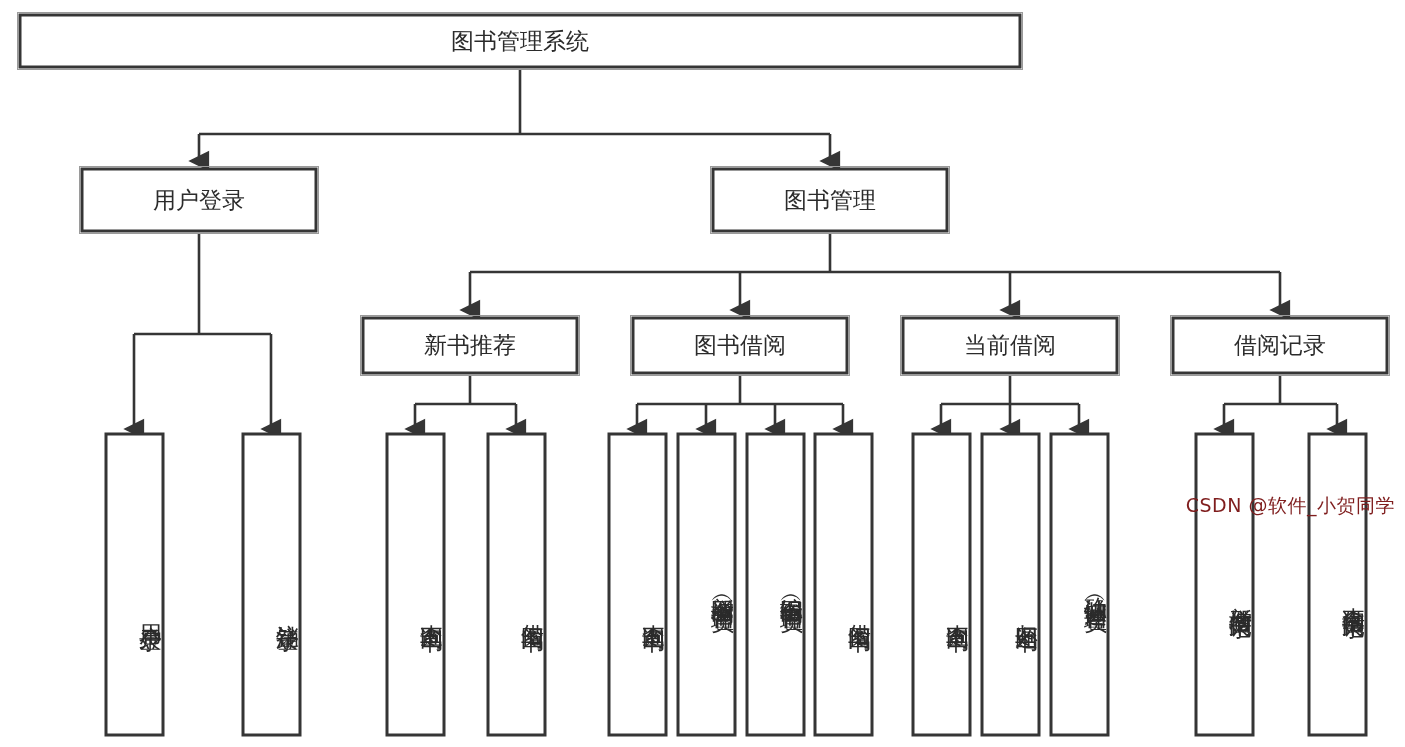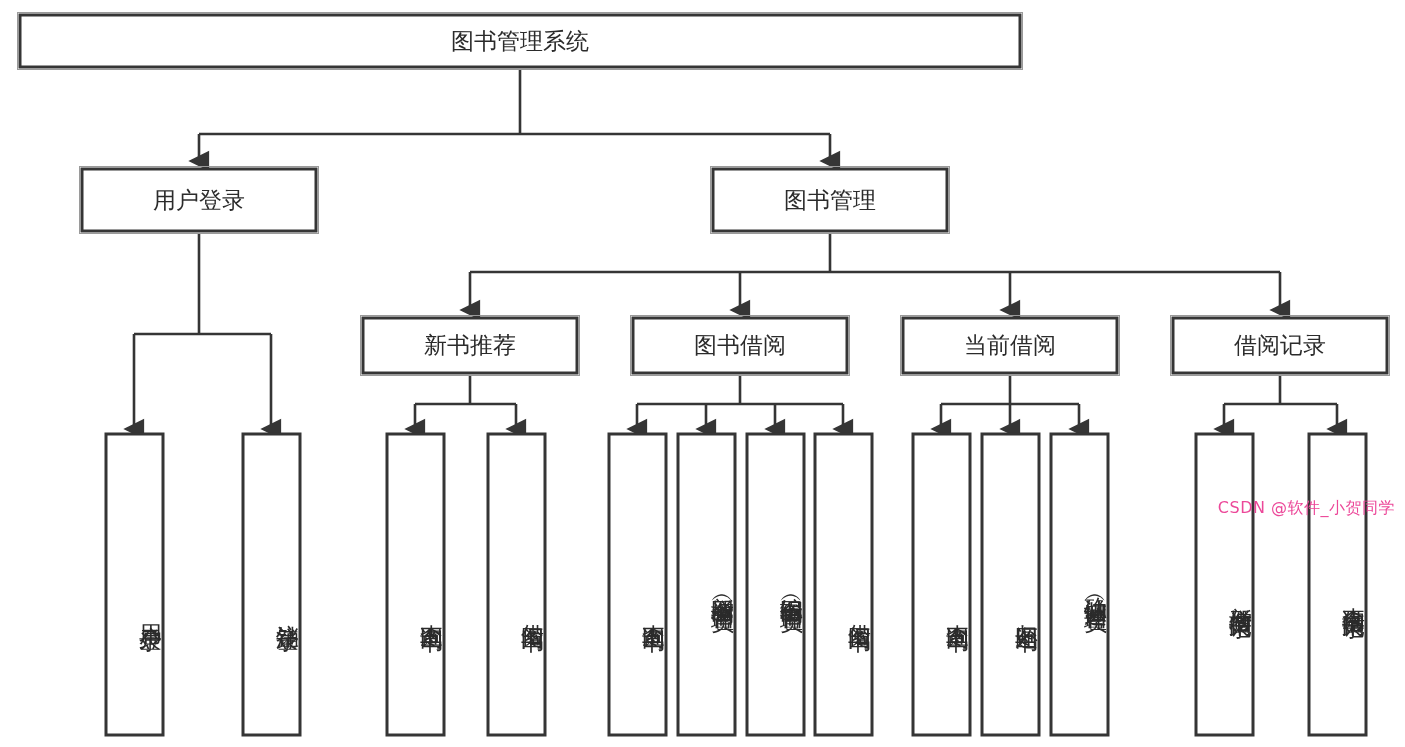--- a/index.html
+++ b/index.html
@@ -65,23 +65,23 @@
     align-items: flex-start;
     justify-content: center;
     white-space: nowrap;
     pointer-events: none;
     user-select: none;
   }
   .watermark {
     position: absolute;
     right: 10px;
     bottom: 6px;
-    color: #ec4899;
-    font-family: "DejaVu Sans", "Liberation Sans", sans-serif;
-    font-size: 16px;
+    color: #7f1d1d;
+    font-family: "DejaVu Sans", "Liberation Sans", sans-serif;
+    font-size: 19px;
     letter-spacing: 0.5px;
     white-space: nowrap;
     user-select: none;
   }
 </style>
 </head>
 <body>
 
 <div id="diagram-root">
 

